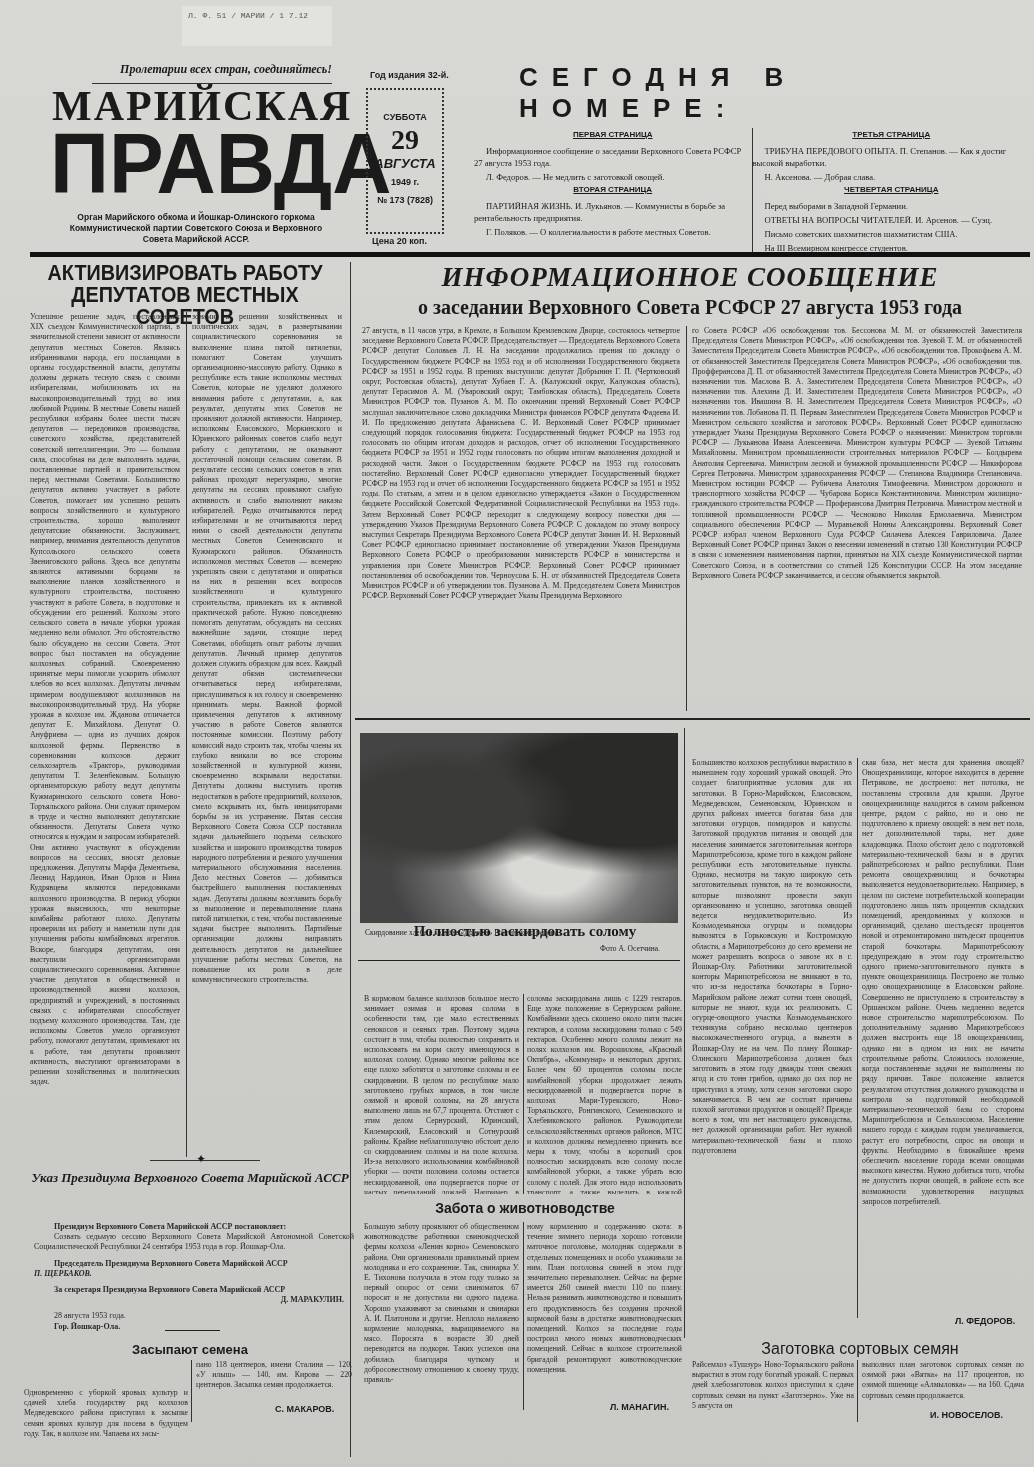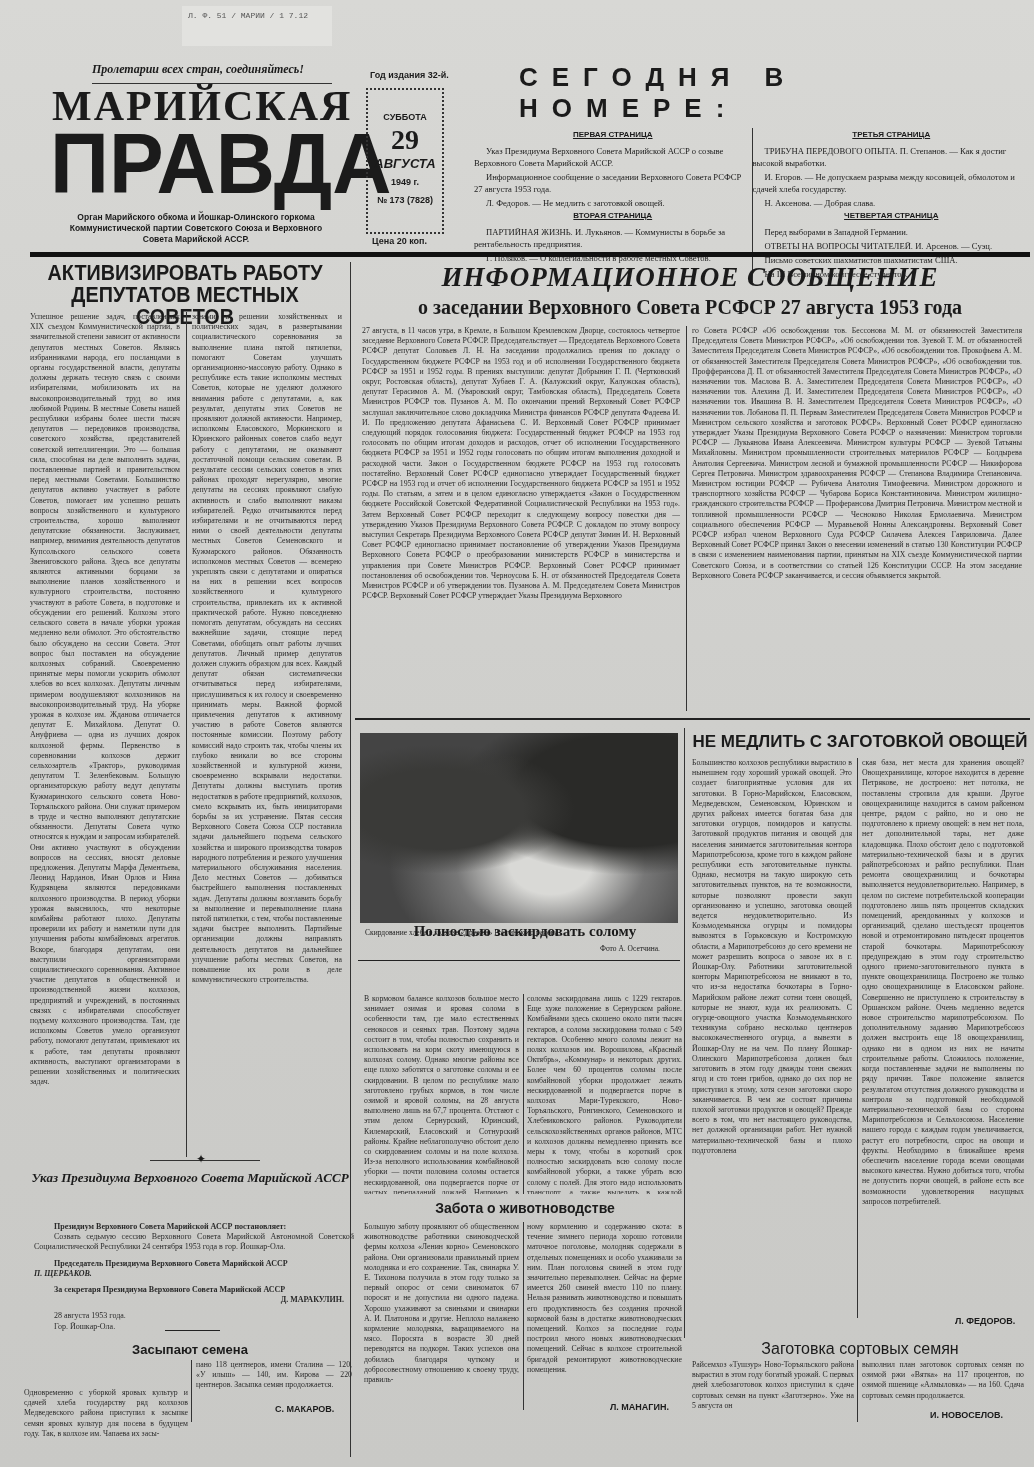--- a/index.html
+++ b/index.html
@@ -1,19 +1,19 @@
 <!DOCTYPE html>
 <html><head>
 <meta charset="utf-8">
 <style>
   html,body{margin:0;padding:0;}
   body{width:1034px;height:1467px;background:#cfcfcc;overflow:hidden;font-family:"Liberation Serif",serif;color:#1b1b1b;position:relative;}
   .page{position:absolute;left:0;top:0;width:1034px;height:1467px;background:linear-gradient(180deg,#d8d8d5 0%,#cdcdca 60%,#c9c9c6 100%);}
   .stamp{position:absolute;left:182px;top:6px;width:150px;height:40px;background:#e2e2df;font:8px "Liberation Mono",monospace;color:#555;padding:4px 6px;box-sizing:border-box;line-height:11px;}
-  .motto{position:absolute;left:92px;top:62px;width:240px;font:italic bold 12px "Liberation Serif",serif;border-bottom:1px solid #333;padding-bottom:6px;}
+  .motto{position:absolute;left:92px;top:62px;width:240px;font:italic bold 12px "Liberation Serif",serif;text-align:right;border-bottom:1px solid #333;padding-bottom:6px;}
   .title1{position:absolute;left:52px;top:82px;width:280px;font:bold 42px "Liberation Serif",serif;letter-spacing:2px;text-align:center;}
   .title2{position:absolute;left:50px;top:124px;width:290px;font:900 82px "Liberation Sans",sans-serif;letter-spacing:0px;text-align:center;line-height:80px;transform:scaleY(1.05);}
   .organ{position:absolute;left:66px;top:212px;width:260px;font:bold 8.5px "Liberation Sans",sans-serif;text-align:center;line-height:11px;}
   .yearbox{position:absolute;left:370px;top:70px;font:bold 9px "Liberation Sans",sans-serif;}
   .datebox{position:absolute;left:366px;top:88px;width:78px;height:146px;border:2px dotted #333;box-sizing:border-box;text-align:center;font-family:"Liberation Sans",sans-serif;}
   .datebox .dow{font:bold 9px "Liberation Sans",sans-serif;margin-top:22px;}
   .datebox .day{font:bold 28px "Liberation Serif",serif;margin-top:2px;}
   .datebox .mon{font:italic bold 13px "Liberation Sans",sans-serif;}
   .datebox .yr{font:bold 9px "Liberation Sans",sans-serif;margin-top:6px;}
   .datebox .num{font:bold 9px "Liberation Sans",sans-serif;margin-top:8px;}
@@ -67,32 +67,30 @@
     <div class="yr">1949 г.</div>
     <div class="num">№ 173 (7828)</div>
   </div>
   <div class="price">Цена 20 коп.</div>
 
   <div class="today">
     <h1>СЕГОДНЯ В НОМЕРЕ:</h1>
     <div class="todaycols">
       <div class="todaycol">
         <span class="sec">ПЕРВАЯ СТРАНИЦА</span>
-        <p>Указ Президиума Верховного Совета Марийской АССР о созыве Верховного Совета Марийской АССР.</p>
         <p>Информационное сообщение о заседании Верховного Совета РСФСР 27 августа 1953 года.</p>
         <p>Л. Федоров. — Не медлить с заготовкой овощей.</p>
         <span class="sec">ВТОРАЯ СТРАНИЦА</span>
         <p>ПАРТИЙНАЯ ЖИЗНЬ. И. Лукьянов. — Коммунисты в борьбе за рентабельность предприятия.</p>
         <p>Г. Поляков. — О коллегиальности в работе местных Советов.</p>
       </div>
       <div class="vsep"></div>
       <div class="todaycol">
         <span class="sec">ТРЕТЬЯ СТРАНИЦА</span>
         <p>ТРИБУНА ПЕРЕДОВОГО ОПЫТА. П. Степанов. — Как я достиг высокой выработки.</p>
-        <p>И. Егоров. — Не допускаем разрыва между косовицей, обмолотом и сдачей хлеба государству.</p>
         <p>Н. Аксенова. — Добрая слава.</p>
         <span class="sec">ЧЕТВЕРТАЯ СТРАНИЦА</span>
         <p>Перед выборами в Западной Германии.</p>
         <p>ОТВЕТЫ НА ВОПРОСЫ ЧИТАТЕЛЕЙ. И. Арсенов. — Суэц.</p>
         <p>Письмо советских шахматистов шахматистам США.</p>
         <p>На III Всемирном конгрессе студентов.</p>
       </div>
     </div>
   </div>
 
@@ -110,21 +108,20 @@
   <div class="vline" style="left:686px;top:326px;height:385px;"></div>
   <div class="col" style="left:692px;top:326px;width:330px;height:385px;overflow:hidden;">го Совета РСФСР «Об освобождении тов. Бессонова М. М. от обязанностей Заместителя Председателя Совета Министров РСФСР», «Об освобождении тов. Зуевой Т. М. от обязанностей Заместителя Председателя Совета Министров РСФСР», «Об освобождении тов. Прокофьева А. М. от обязанностей Заместителя Председателя Совета Министров РСФСР», «Об освобождении тов. Профферансова Д. П. от обязанностей Заместителя Председателя Совета Министров РСФСР», «О назначении тов. Маслова В. А. Заместителем Председателя Совета Министров РСФСР», «О назначении тов. Алехина Д. И. Заместителем Председателя Совета Министров РСФСР», «О назначении тов. Ивашина В. Н. Заместителем Председателя Совета Министров РСФСР», «О назначении тов. Лобанова П. П. Первым Заместителем Председателя Совета Министров РСФСР и Министром сельского хозяйства и заготовок РСФСР». Верховный Совет РСФСР единогласно утверждает Указы Президиума Верховного Совета РСФСР о назначении: Министром торговли РСФСР — Лукьянова Ивана Алексеевича. Министром культуры РСФСР — Зуевой Татьяны Михайловны. Министром промышленности строительных материалов РСФСР — Болдырева Анатолия Сергеевича. Министром лесной и бумажной промышленности РСФСР — Никифорова Сергея Петровича. Министром здравоохранения РСФСР — Степанова Владимира Степановича. Министром юстиции РСФСР — Рубичева Анатолия Тимофеевича. Министром дорожного и транспортного хозяйства РСФСР — Чубарова Бориса Константиновича. Министром жилищно-гражданского строительства РСФСР — Проферансова Дмитрия Петровича. Министром местной и топливной промышленности РСФСР — Чесноково Николая Ермолаевича. Министром социального обеспечения РСФСР — Муравьевой Нонны Александровны. Верховный Совет РСФСР избрал членом Верховного Суда РСФСР Силачева Алексея Гавриловича. Далее Верховный Совет РСФСР принял Закон о внесении изменений в статью 130 Конституции РСФСР в связи с изменением наименования партии, принятым на XIX съезде Коммунистической партии Советского Союза, и в соответствии со статьей 126 Конституции СССР. На этом заседание Верховного Совета РСФСР заканчивается, и сессия объявляется закрытой.</div>
   <div class="hline" style="left:355px;top:718px;width:675px;"></div>
 
   <div class="photo"></div>
   <div class="caption">Скирдование хлеба в колхозе «Дружба» Ронгинского района.</div>
   <div class="credit">Фото А. Осетчина.</div>
   <div class="hline" style="left:358px;top:960px;width:322px;height:1px;"></div>
 
   <div class="vline" style="left:684px;top:728px;height:610px;"></div>
-  <div class="hl hl-veg">НЕ МЕДЛИТЬ С ЗАГОТОВКОЙ ОВОЩЕЙ</div>
   <div class="col" style="left:692px;top:758px;width:160px;height:560px;overflow:hidden;">Большинство колхозов республики вырастило в нынешнем году хороший урожай овощей. Это создает благоприятные условия для их заготовки. В Горно-Марийском, Еласовском, Медведевском, Семеновском, Юринском и других районах имеется богатая база для заготовки огурцов, помидоров и капусты. Заготовкой продуктов питания и овощей для населения занимается заготовительная контора Марипотребсоюза, кроме того в каждом районе республики есть заготовительные пункты. Однако, несмотря на такую широкую сеть заготовительных пунктов, на те возможности, которые позволяют провести закуп организованно и успешно, заготовка овощей ведется неудовлетворительно. Из Козьмодемьянска огурцы и помидоры вывозятся в Горьковскую и Костромскую области, а Марипотребсоюз до сего времени не может разрешить вопроса о завозе их в г. Йошкар-Олу. Работники заготовительной конторы Марипотребсоюза не вникают в то, что из-за недостатка бочкотары в Горно-Марийском районе лежат сотни тонн овощей, которые не знают, куда их реализовать. С огурце-овощного участка Козьмодемьянского техникума собрано несколько центнеров высококачественного огурца, а вывезти в Йошкар-Олу не на чем. По плану Йошкар-Олинского Марипотребсоюза должен был заготовить в этом году дважды тонн свежих ягод и сто тонн грибов, однако до сих пор не приступил к этому, хотя сезон заготовки скоро заканчивается. В чем же состоят причины плохой заготовки продуктов и овощей? Прежде всего в том, что нет настоящего руководства, нет должной организации работ. Нет нужной материально-технической базы и плохо подготовлена</div>
   <div class="vline" style="left:857px;top:758px;height:560px;"></div>
   <div class="col" style="left:862px;top:758px;width:162px;height:550px;overflow:hidden;">ская база, нет места для хранения овощей? Овощехранилище, которое находится в деревне Петрякове, не достроено: нет потолка, не поставлены стропила для крыши. Другое овощехранилище находится в самом районном центре, рядом с райпо, но и оно не подготовлено к приему овощей: в нем нет пола, нет дополнительной тары, нет даже кладовщика. Плохо обстоит дело с подготовкой материально-технической базы и в других райпотребсоюзах и райпо республики. План ремонта овощехранилищ и бочкотары выполняется неудовлетворительно. Например, в целом по системе потребительской кооперации подготовлено лишь пять процентов складских помещений, арендованных у колхозов и организаций, сделано шестьдесят процентов новой и отремонтировано пятьдесят процентов старой бочкотары. Марипотребсоюзу предупреждаю в этом году строительство одного приемо-заготовительного пункта в пункте овощехранилища. Построено же только одно овощехранилище в Еласовском районе. Совершенно не приступлено к строительству в Оршанском районе. Очень медленно ведется новое строительство марипотребсоюзом. По дополнительному заданию Марипотребсоюз должен выстроить еще 18 овощехранилищ, однако ни в одном из них не начаты строительные работы. Сложилось положение, когда поставленные задачи не выполнены по ряду причин. Такое положение является результатом отсутствия должного руководства и контроля за подготовкой необходимой материально-технической базы со стороны Марипотребсоюза и Сельхозсоюза. Население нашего города с каждым годом увеличивается, растут его потребности, спрос на овощи и фрукты. Необходимо в ближайшее время обеспечить население города всеми овощами высокого качества. Нужно добиться того, чтобы не допустить порчи овощей, в районе есть все возможности удовлетворения насущных запросов потребителей.</div>
   <div class="sig" style="left:955px;top:1316px;">Л. ФЕДОРОВ.</div>
 
   <div class="hl hl-straw">Полностью заскирдовать солому</div>
   <div class="col" style="left:364px;top:994px;width:155px;height:200px;overflow:hidden;">В кормовом балансе колхозов большое место занимает озимая и яровая солома в особенности там, где мало естественных сенокосов и сеяных трав. Поэтому задача состоит в том, чтобы полностью сохранить и использовать на корм скоту имеющуюся в колхозах солому. Однако многие районы все еще плохо заботятся о заготовке соломы и ее скирдовании. В целом по республике мало заготовлено грубых кормов, в том числе озимой и яровой соломы, на 28 августа выполнено лишь на 67,7 процента. Отстают с этим делом Сернурский, Юринский, Килемарский, Еласовский и Сотнурский районы. Крайне неблагополучно обстоит дело со скирдованием соломы и на поле колхоза. Из-за неполного использования комбайновой уборки — почти половина соломы остается нескирдованной, она подвергается порче от частых перепаданий дождей. Например, в Параньгинском районе на уборочных комбайнах 5925 гектаров</div>
   <div class="vline" style="left:523px;top:994px;height:200px;"></div>
   <div class="col" style="left:527px;top:994px;width:155px;height:200px;overflow:hidden;">соломы заскирдована лишь с 1229 гектаров. Еще хуже положение в Сернурском районе. Комбайнами здесь скошено около пяти тысяч гектаров, а солома заскирдована только с 549 гектаров. Особенно много соломы лежит на полях колхозов им. Ворошилова, «Красный Октябрь», «Коммунар» и некоторых других. Более чем 60 процентов соломы после комбайновой уборки продолжает лежать нескирдованной и подвергается порче в колхозах Мари-Турекского, Ново-Торъяльского, Ронгинского, Семеновского и Хлебниковского районов. Руководители сельскохозяйственных органов районов, МТС и колхозов должны немедленно принять все меры к тому, чтобы в короткий срок полностью заскирдовать всю солому после комбайновой уборки, а также убрать всю солому с полей. Для этого надо использовать транспорт, а также выделить в каждой бригаде для этого людей, которые являются в распоряжении колхозов. Скирдовать солому надо круглосуточно.</div>
 
@@ -137,21 +134,21 @@
   <div class="ornament"></div>
   <div class="hl decree-h1">Указ Президиума Верховного Совета Марийской АССР</div>
   <div class="col" style="left:34px;top:1222px;width:320px;font-size:8px;">
     <div style="text-indent:20px;font-weight:bold;">Президиум Верховного Совета Марийской АССР постановляет:</div>
     <div style="text-indent:20px;">Созвать седьмую сессию Верховного Совета Марийской Автономной Советской Социалистической Республики 24 сентября 1953 года в гор. Йошкар-Ола.</div>
     <div style="margin-top:6px;padding-left:20px;font-weight:bold;">Председатель Президиума Верховного Совета Марийской АССР</div>
     <div style="text-align:left;font-weight:bold;padding-right:10px;font-style:italic;">П. ЩЕРБАКОВ.</div>
     <div style="margin-top:6px;padding-left:20px;font-weight:bold;">За секретаря Президиума Верховного Совета Марийской АССР</div>
     <div style="text-align:right;font-weight:bold;padding-right:10px;">Д. МАРАКУЛИН.</div>
     <div style="margin-top:6px;padding-left:20px;">28 августа 1953 года.</div>
-    <div style="padding-left:20px;">Гор. Йошкар-Ола.</div>
+    <div style="padding-left:20px;font-weight:bold;">Гор. Йошкар-Ола.</div>
   </div>
   <div class="hline" style="left:165px;top:1330px;width:55px;height:1px;"></div>
 
   <div class="hl hl-sow">Засыпают семена</div>
   <div class="col" style="left:24px;top:1388px;width:164px;height:62px;overflow:hidden;">Одновременно с уборкой яровых культур и сдачей хлеба государству ряд колхозов Медведевского района приступил к засыпке семян яровых культур для посева в будущем году. Так, в колхозе им. Чапаева их засы-</div>
   <div class="vline" style="left:191px;top:1360px;height:62px;"></div>
   <div class="col" style="left:196px;top:1360px;width:156px;">пано 118 центнеров, имени Сталина — 120, «У илыш» — 140, им. Кирова — 220 центнеров. Засыпка семян продолжается.</div>
   <div class="sig" style="left:275px;top:1404px;">С. МАКАРОВ.</div>
 
   <div class="hl hl-seeds">Заготовка сортовых семян</div>

